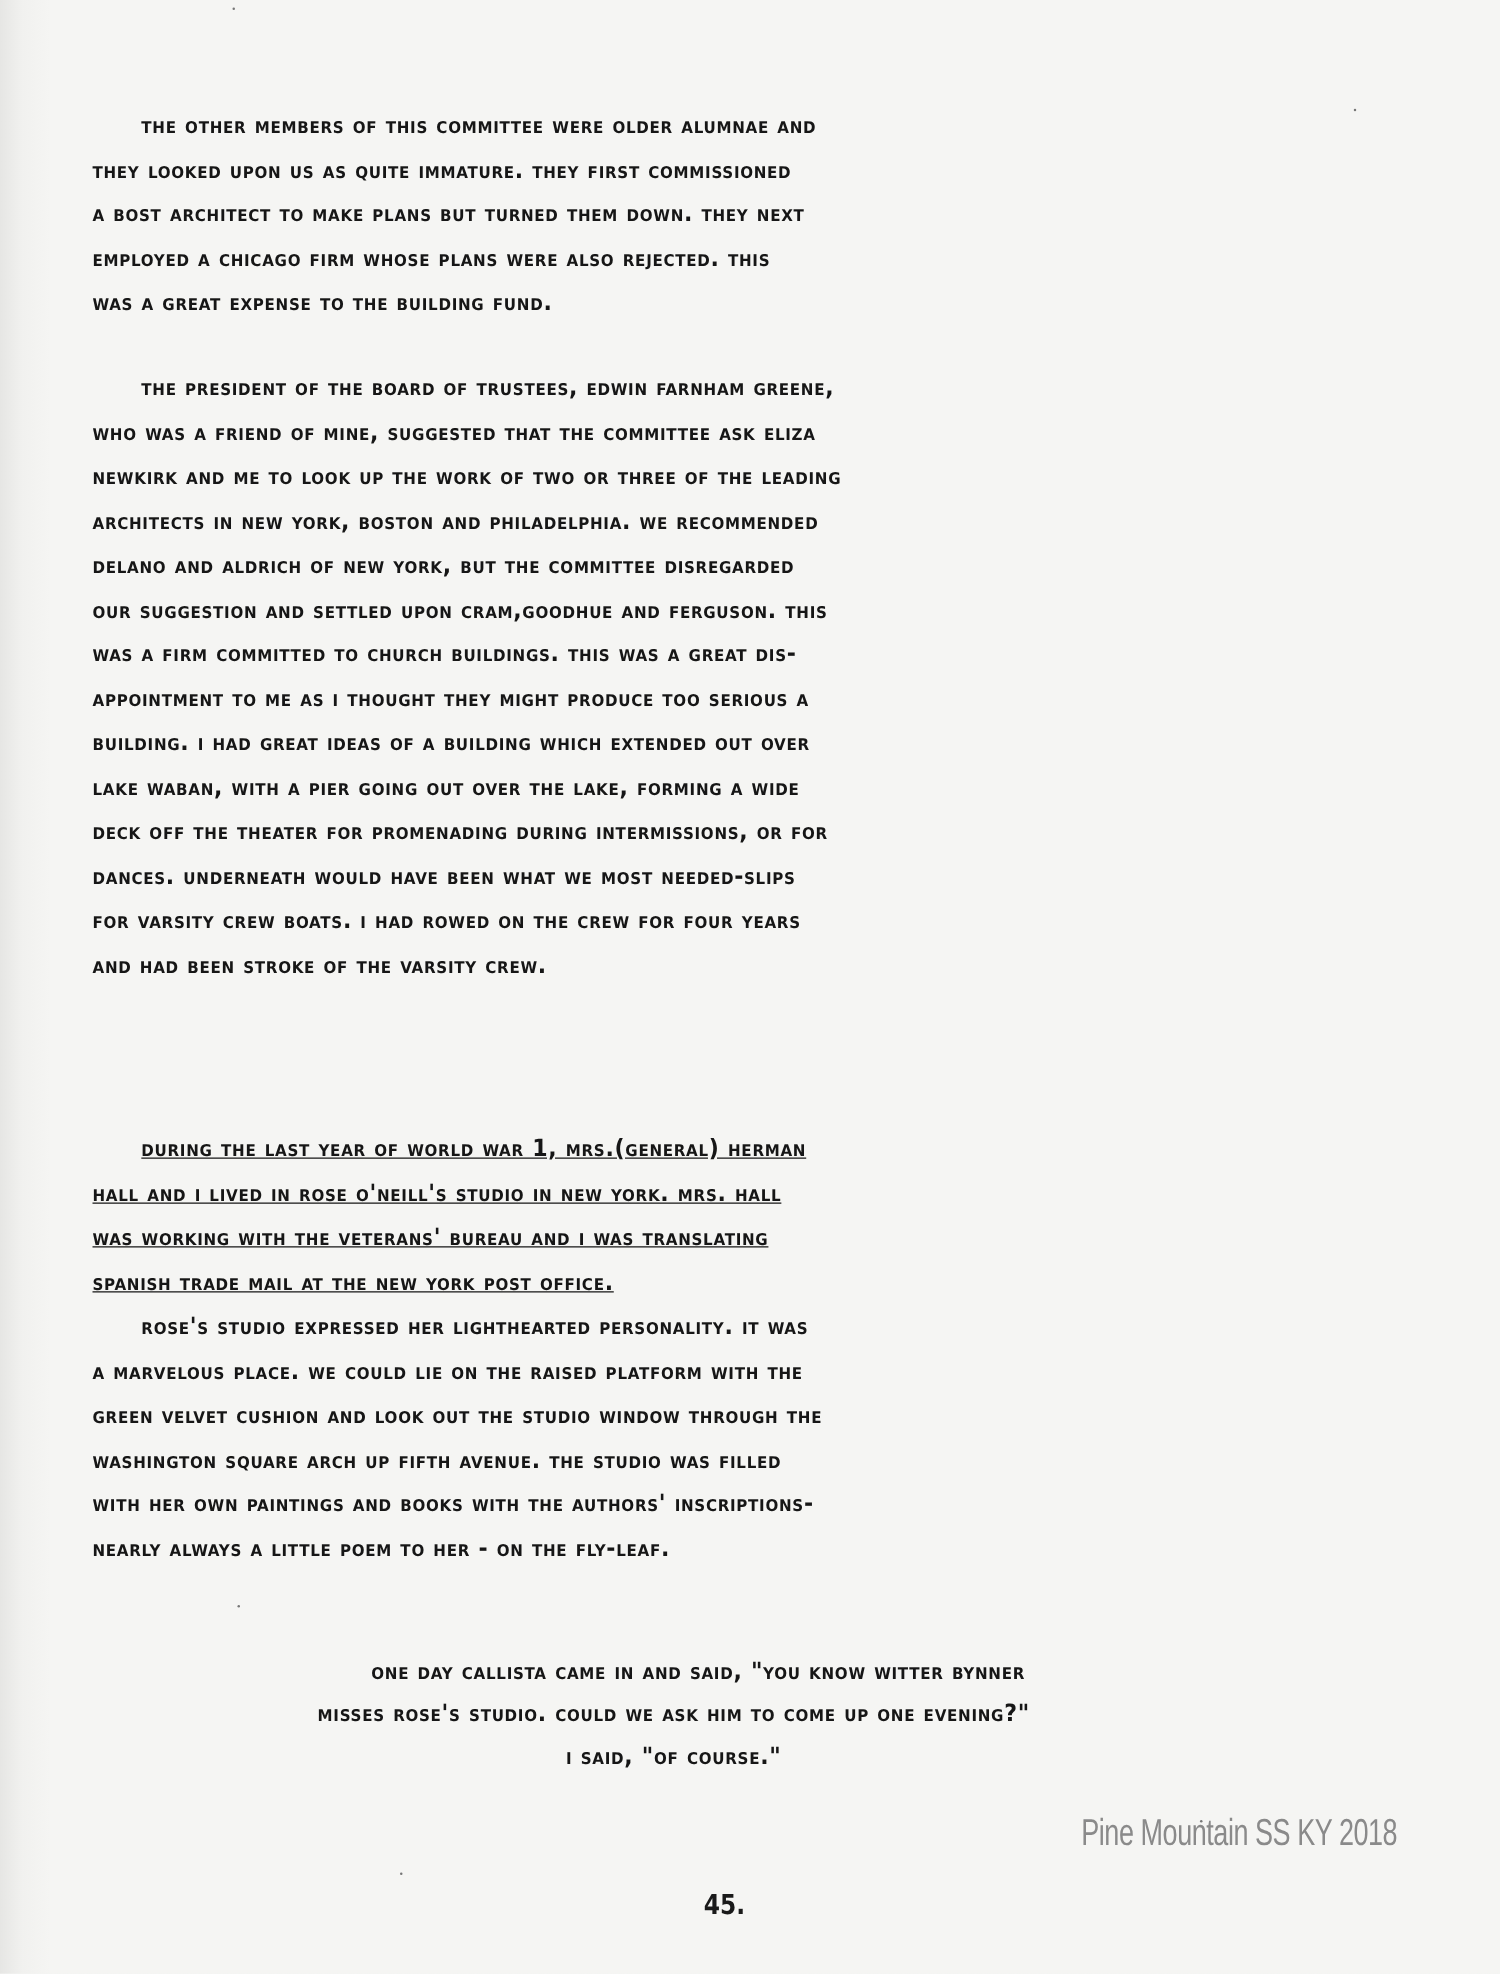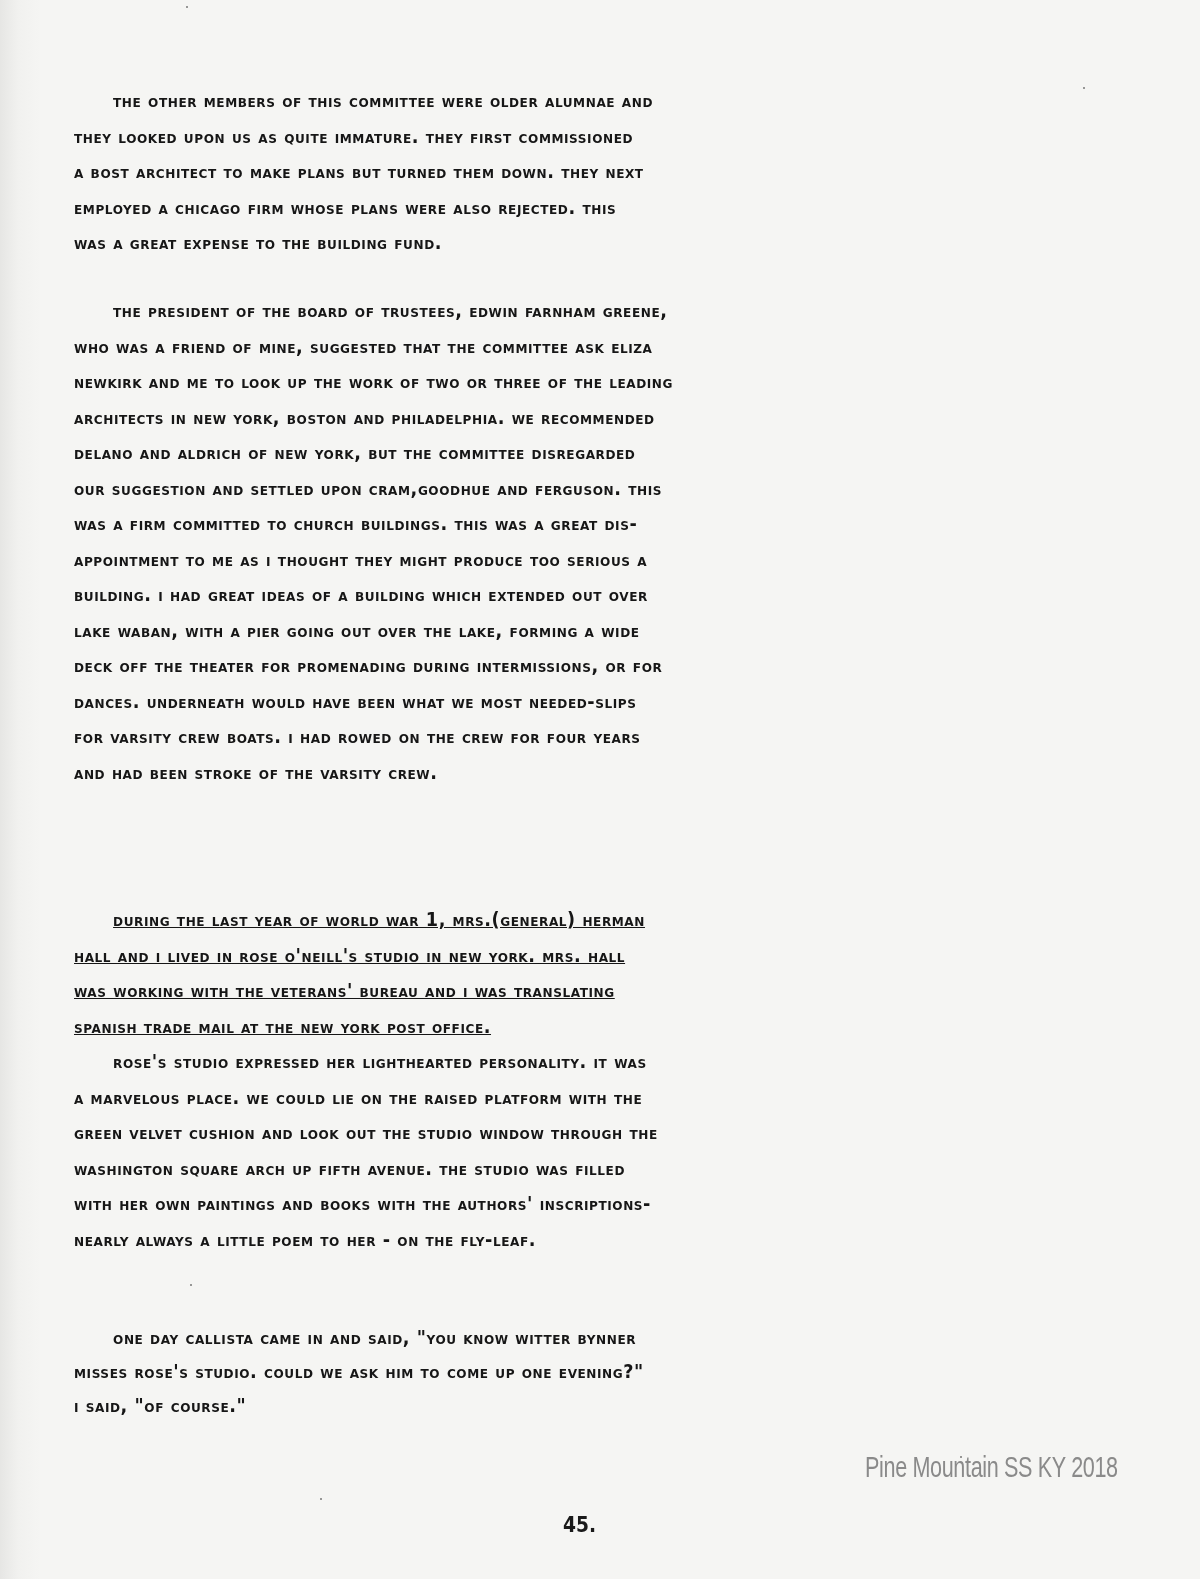--- a/index.html
+++ b/index.html
@@ -39,21 +39,21 @@
       letter-spacing: 0.6px;
       white-space: nowrap;
       transform: scaleX(0.93);
       transform-origin: left center;
     }
     .line.first { padding-left: 42px; }
     #p1 { top: 83px; }
     #p2 { top: 293px; }
     #p3 { top: 902px; text-decoration: underline; }
     #p4 { top: 1044px; }
-    #p5 { top: 1320px; }
+    #p5 { top: 1320px; text-align: center; }
     #p5 .line { height: 34px; line-height: 34px; }
 
     .watermark {
       position: absolute;
       left: 865px;
       top: 1450px;
       font-family: "Liberation Sans Narrow", "Liberation Sans", sans-serif;
       font-size: 30px;
       color: #8a8a8a;
       letter-spacing: -0.5px;

